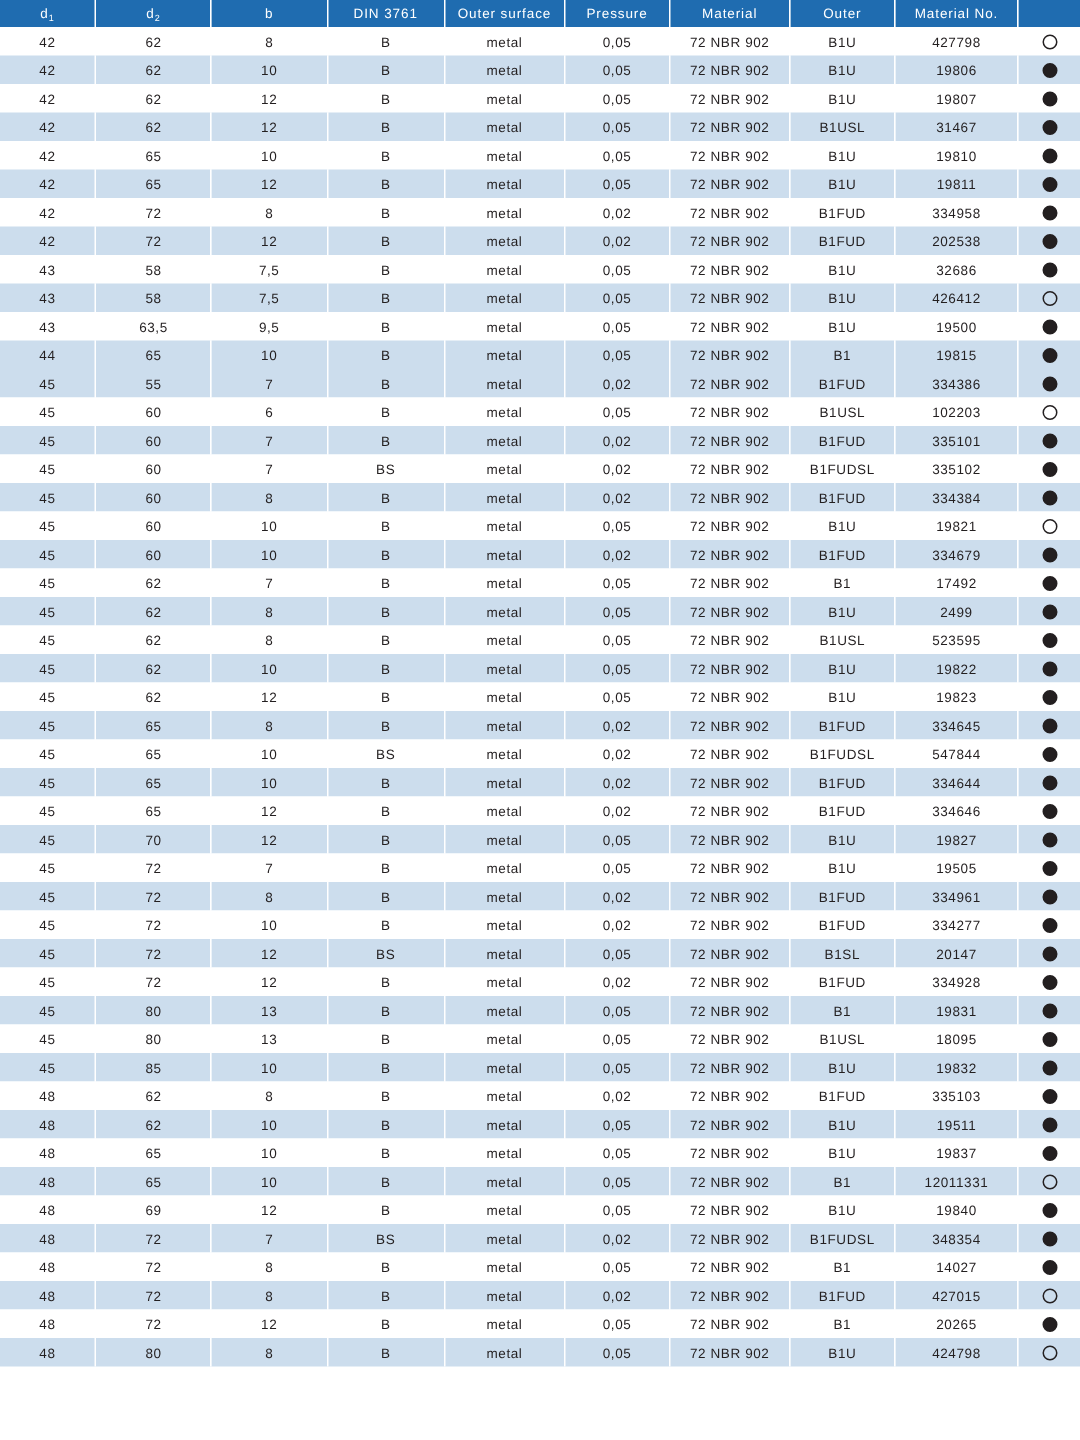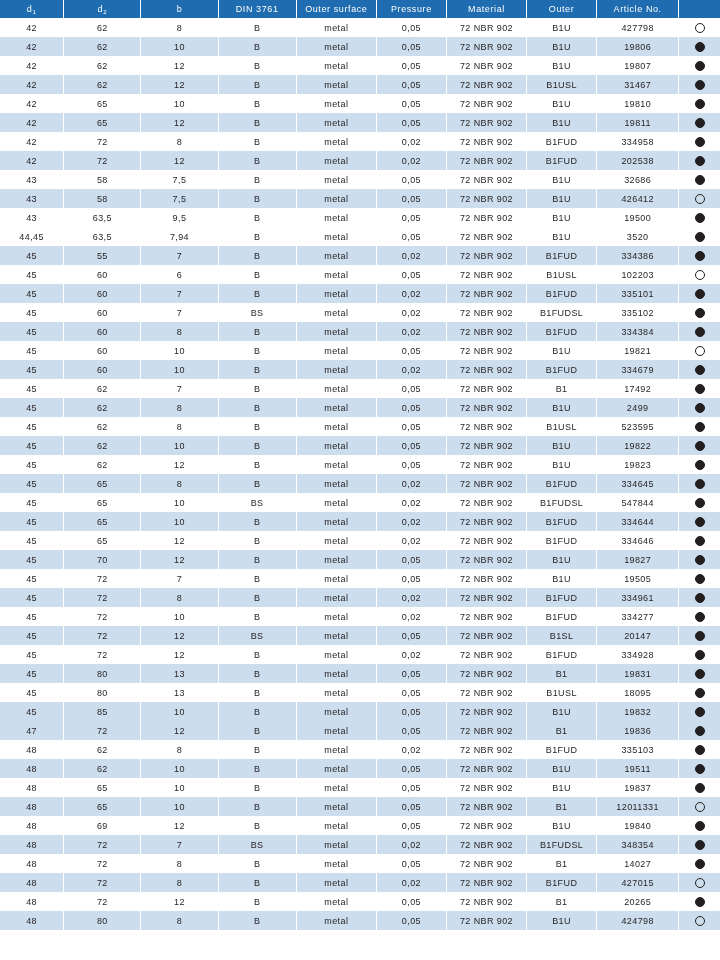--- a/index.html
+++ b/index.html
@@ -93,21 +93,21 @@
   <thead>
     <tr id="header-row">
         <th><span>d</span><sub>1</sub></th>
         <th><span>d</span><sub>2</sub></th>
         <th>b</th>
         <th>DIN 3761</th>
         <th>Outer surface</th>
         <th>Pressure</th>
         <th>Material</th>
         <th>Outer</th>
-        <th>Article No.</th>
+        <th>Material No.</th>
         <th></th>
       </tr>
   </thead>
   <tbody id="table-body">
       <tr class="row-odd">
         <td>42</td>
         <td>62</td>
         <td>8</td>
         <td>B</td>
         <td>metal</td>
@@ -230,30 +230,30 @@
         <td>63,5</td>
         <td>9,5</td>
         <td>B</td>
         <td>metal</td>
         <td>0,05</td>
         <td>72 NBR 902</td>
         <td>B1U</td>
         <td>19500</td>
         <td class="dot-cell"><span class="dot filled"></span></td>
       </tr>
-      <tr class="row-odd">
-        <td>44,45</td>
-        <td>63,5</td>
-        <td>7,94</td>
-        <td>B</td>
-        <td>metal</td>
-        <td>0,05</td>
-        <td>72 NBR 902</td>
-        <td>B1U</td>
-        <td>3520</td>
+      <tr class="row-even">
+        <td>44</td>
+        <td>65</td>
+        <td>10</td>
+        <td>B</td>
+        <td>metal</td>
+        <td>0,05</td>
+        <td>72 NBR 902</td>
+        <td>B1</td>
+        <td>19815</td>
         <td class="dot-cell"><span class="dot filled"></span></td>
       </tr>
       <tr class="row-even">
         <td>45</td>
         <td>55</td>
         <td>7</td>
         <td>B</td>
         <td>metal</td>
         <td>0,02</td>
         <td>72 NBR 902</td>
@@ -540,32 +540,20 @@
       <tr class="row-even">
         <td>45</td>
         <td>85</td>
         <td>10</td>
         <td>B</td>
         <td>metal</td>
         <td>0,05</td>
         <td>72 NBR 902</td>
         <td>B1U</td>
         <td>19832</td>
-        <td class="dot-cell"><span class="dot filled"></span></td>
-      </tr>
-      <tr class="row-even">
-        <td>47</td>
-        <td>72</td>
-        <td>12</td>
-        <td>B</td>
-        <td>metal</td>
-        <td>0,05</td>
-        <td>72 NBR 902</td>
-        <td>B1</td>
-        <td>19836</td>
         <td class="dot-cell"><span class="dot filled"></span></td>
       </tr>
       <tr class="row-odd">
         <td>48</td>
         <td>62</td>
         <td>8</td>
         <td>B</td>
         <td>metal</td>
         <td>0,02</td>
         <td>72 NBR 902</td>

